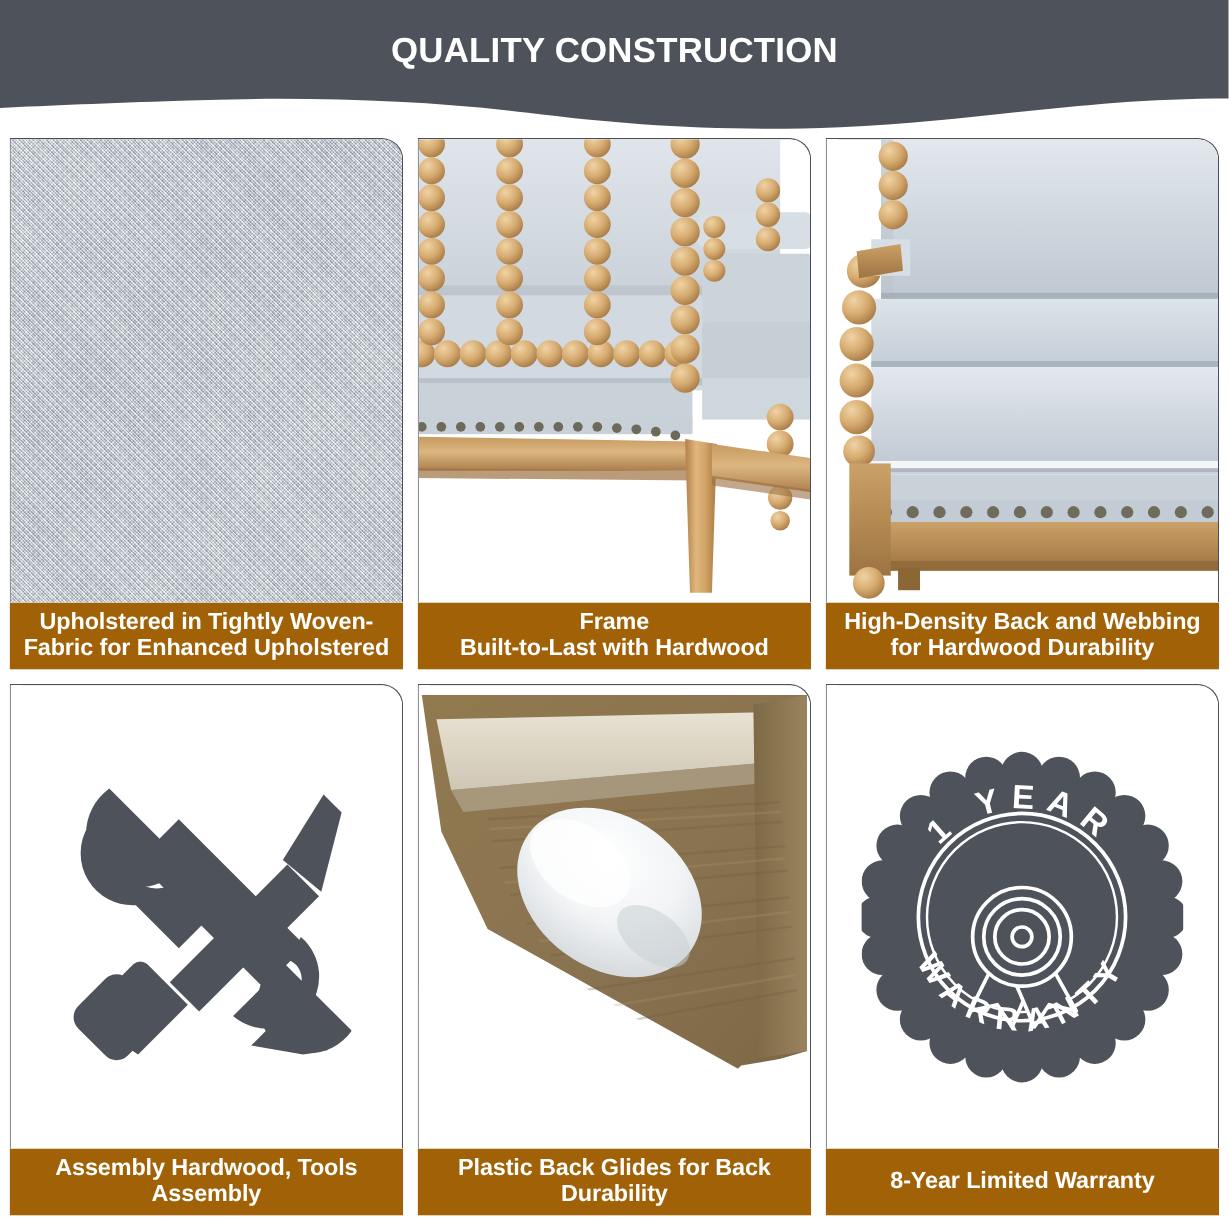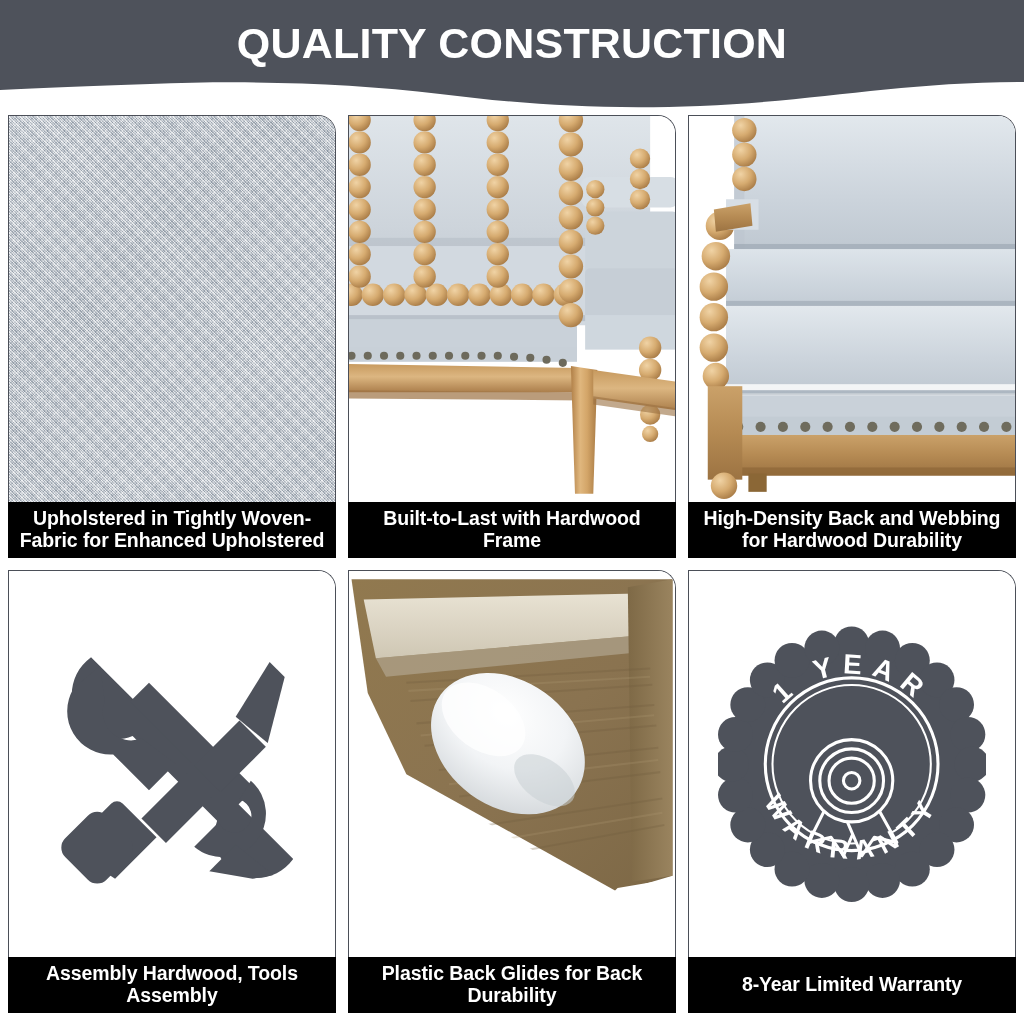--- a/index.html
+++ b/index.html
@@ -27,21 +27,21 @@
     height: 112px;
     overflow: hidden;
   }
   .header-svg { position: absolute; left: 0; top: 0; display: block; }
   .header-title {
     position: absolute;
     left: 0; top: 18px;
     width: 1024px;
     text-align: center;
     color: #ffffff;
-    font-size: 43px;
+    font-size: 29px;
     font-weight: 700;
     letter-spacing: 0.2px;
     line-height: 50px;
     font-family: "Liberation Sans", sans-serif;
     white-space: nowrap;
   }
 
   
   .grid {
     position: absolute;
@@ -68,21 +68,21 @@
     flex: 1 1 auto;
     border: 1.5px solid #4b4f58;
     border-bottom: none;
     background: #ffffff;
     overflow: hidden;
   }
   .media.round-tr { border-top-right-radius: 18px; }
 
   .caption {
     flex: 0 0 56px;
-    background: #000000;
+    background: #a16207;
     color: #ffffff;
     display: flex;
     align-items: center;
     justify-content: center;
     text-align: center;
     padding: 2px 8px 4px 8px;
     font-size: 19.5px;
     font-weight: 700;
     line-height: 22px;
     letter-spacing: -0.1px;
@@ -304,22 +304,22 @@
           <path d="M0,270 L232,272 L234,280 L0,278 Z" fill="#9c7243" opacity="0.7"></path>
 
           <path d="M222,246 L248,250 L244,372 L226,372 Z" fill="url(#wood1)"></path>
 
           <path d="M244,250 L328,262 L328,290 L244,278 Z" fill="url(#wood2)"></path>
           <path d="M244,276 L328,288 L328,296 L244,284 Z" fill="#9a7041" opacity="0.6"></path>
         </svg>
       </div>
       <div class="caption">
         <div>
+          <span>Frame</span>
           <span>Built-to-Last with Hardwood</span>
-          <span>Frame</span>
         </div>
       </div>
     </div>
 
     <div class="card">
       <div class="media round-tr">
         <svg class="photo-svg" viewBox="0 0 328 380" preserveAspectRatio="xMidYMid slice">
           <defs>
             <linearGradient id="cA" x1="0" y1="0" x2="0" y2="1">
               <stop offset="0%" stop-color="#e2e8ed"></stop>

